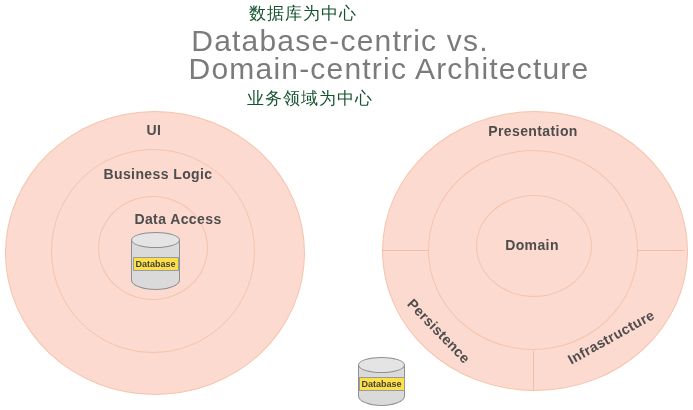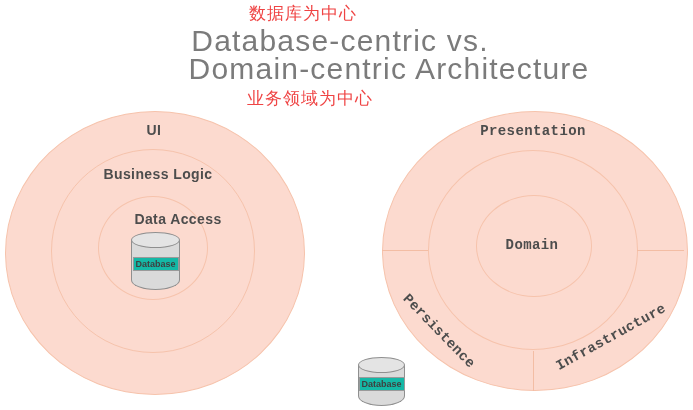--- a/index.html
+++ b/index.html
@@ -10,21 +10,21 @@
     position: relative;
     overflow: hidden;
   }
 
   
   .zh-caption {
     position: absolute;
     transform: translateX(-50%);
     font-size: 17px;
     letter-spacing: 1px;
-    color: #ef4444;
+    color: #14532d;
     white-space: nowrap;
   }
   .title-line {
     position: absolute;
     transform: translateX(-50%);
     font-size: 30px;
     font-weight: 300;
     letter-spacing: 0.04em;
     color: #7b7b7b;
     white-space: nowrap;
@@ -73,21 +73,21 @@
     border-radius: 50%;
     box-sizing: border-box;
     z-index: 1;
   }
   .db-cyl .cyl-label {
     position: absolute; left: 50%; top: 56%;
     transform: translate(-50%, -50%);
     font-size: 9px;
     font-weight: 700;
     color: #3f3f3f;
-    background: #14b8a6;
+    background: #fde047;
     border: 1px solid #9a9a9a;
     padding: 1px 2px;
     white-space: nowrap;
     z-index: 2;
   }
 </style>
 </head>
 <body>
 
 <div class="zh-caption" style="left:303px; top:2px;">数据库为中心</div>
@@ -108,21 +108,21 @@
   <div class="layer-label" style="left:153px; top:63px;">Business Logic</div>
   <div class="layer-label" style="left:153px; top:108px;margin-left:20px;">Data Access</div>
 </div>
 
 <div class="db-cyl" style="left:131px; top:232px; width:49px; height:58px;">
   <div class="cyl-body"></div>
   <div class="cyl-top"></div>
   <div class="cyl-label">Database</div>
 </div>
 
-<div class="diagram" style="left:382px; top:111px; width:306px; height:280px;font-family:Liberation Mono, monospace;">
+<div class="diagram" style="left:382px; top:111px; width:306px; height:280px;">
 
   <div class="ring" style="left:0; top:0; width:306px; height:280px;"></div>
   <div class="ring" style="left:46px; top:39px; width:210px; height:200px;"></div>
   <div class="ring" style="left:94px; top:84px; width:116px; height:102px;"></div>
 
   <div class="divider" style="left:0; top:139px; width:46px; height:1px;"></div>
   <div class="divider" style="left:255px; top:139px; width:47px; height:1px;"></div>
   <div class="divider" style="left:151px; top:240px; width:1px; height:40px;"></div>
 
   <div class="layer-label" style="left:151px; top:20px;">Presentation</div>

